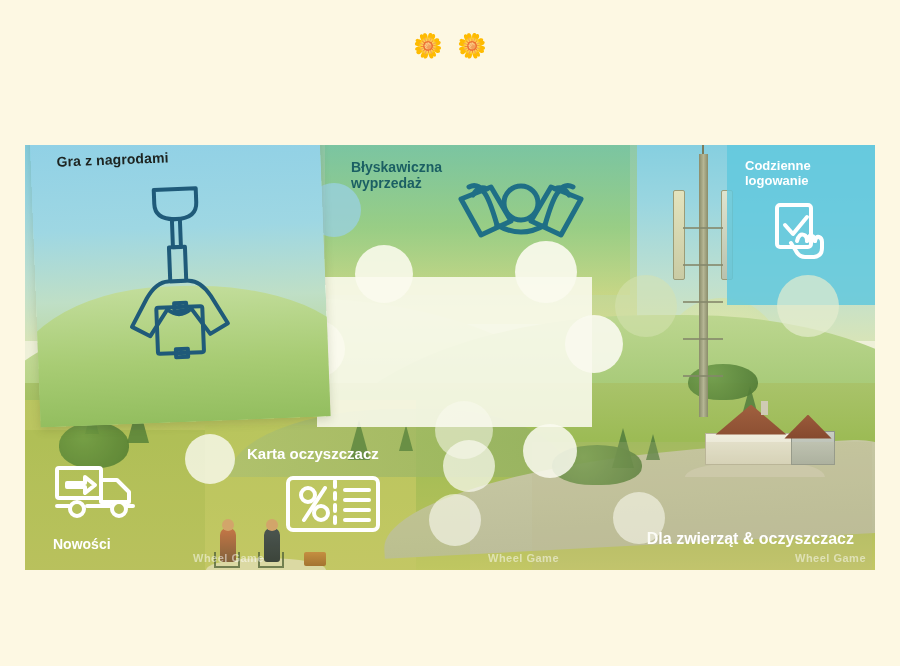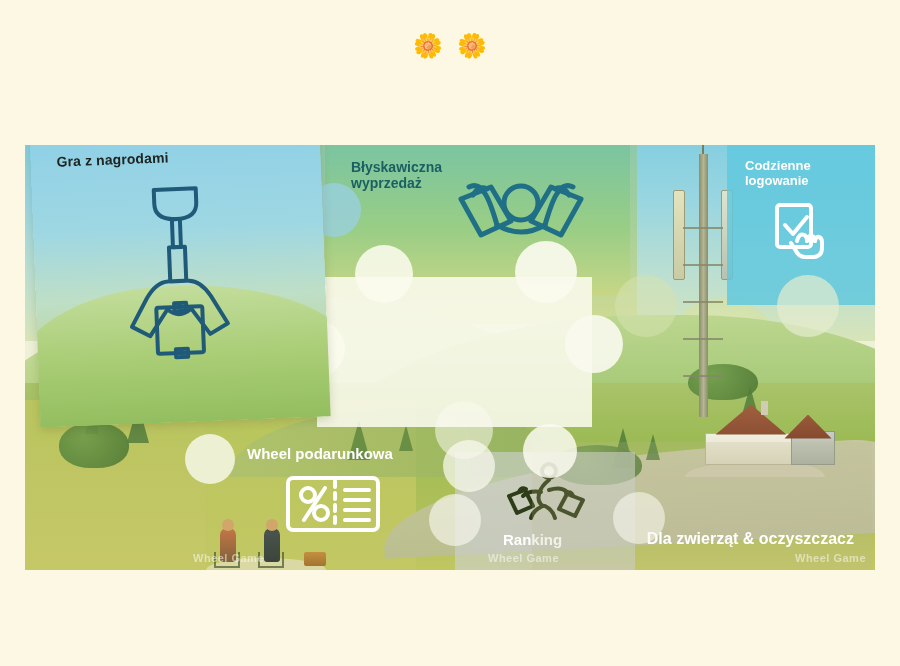--- a/index.html
+++ b/index.html
@@ -407,54 +407,50 @@
         <path d="M14 24 l8 9 14 -17"></path>
         <path d="M26 40 q2 -8 7 -6 q3 1 3 6"></path>
         <path d="M36 40 q1 -6 5 -5 q3 1 3 5"></path>
         <path d="M44 40 q1 -5 4 -4 q3 1 3 5 v6 q0 8 -8 9 h-9 q-6 0 -9 -6 l-5 -8"></path>
       </svg>
     </div>
     <div class="piece-label label-login">Codzienne
 logowanie</div>
   </div>
 
+  <div class="piece" id="piece-new">
+    <div class="tint"></div>
+    <div class="piece-icon icon-truck">
+      <svg width="100" height="62" viewBox="0 0 100 62" fill="none" stroke="#ffffff" stroke-width="4" stroke-linecap="round" stroke-linejoin="round">
+        <rect x="4" y="6" width="44" height="30" rx="2"></rect>
+        <path d="M48 18 h16 l12 12 v10 h-28z"></path>
+        <path d="M4 44 h12 M34 44 h24 M74 44 h6"></path>
+        <circle cx="24" cy="47" r="7"></circle>
+        <circle cx="66" cy="47" r="7"></circle>
+        <path d="M14 21 h18 v-6 l10 8 -10 8 v-6 h-18z"></path>
+      </svg>
+    </div>
+    <div class="piece-label label-new">Nowości</div>
+  </div>
 
   <div class="piece" id="piece-gift">
     <div class="tint"></div>
     <div class="piece-icon icon-voucher">
       <svg width="96" height="62" viewBox="0 0 96 62" fill="none" stroke="#ffffff" stroke-width="4" stroke-linecap="round" stroke-linejoin="round">
         <rect x="3" y="5" width="90" height="52" rx="5"></rect>
         <path d="M50 8 v46" stroke-dasharray="6 6"></path>
         <circle cx="23" cy="22" r="7"></circle>
         <circle cx="36" cy="40" r="7"></circle>
         <path d="M40 15 L19 47"></path>
         <path d="M60 17 h24 M60 27 h24 M60 37 h24 M60 47 h24"></path>
       </svg>
     </div>
-    <div class="piece-label label-gift">Wheel podarunkowa</div>
-  </div>
-
-  <div class="piece" id="piece-rank">
-    <div class="tint"></div>
-    <div class="piece-icon icon-runner">
-      <svg width="100" height="62" viewBox="0 0 100 62" fill="none" stroke="#2e3d17" stroke-width="4" stroke-linecap="round" stroke-linejoin="round">
-        <circle cx="52" cy="9" r="7"></circle>
-        <path d="M52 18 q-8 6 -10 14 q-2 8 4 12"></path>
-        <path d="M44 30 q-12 -2 -18 4"></path>
-        <path d="M52 28 q12 -4 18 2"></path>
-        <path d="M46 44 q-10 4 -12 12"></path>
-        <path d="M48 44 q8 4 10 12"></path>
-        <path d="M12 34 l16 -6 8 16 -16 7z"></path>
-        <path d="M70 32 l16 6 -8 16 -16 -7z"></path>
-        <path d="M22 30 q2 -5 7 -3"></path>
-        <path d="M76 34 q-2 -5 -7 -3"></path>
-      </svg>
-    </div>
-    <div class="piece-label label-rank">Ranking</div>
-  </div>
+    <div class="piece-label label-gift">Karta oczyszczacz</div>
+  </div>
+
 
   <div class="piece" id="piece-pets">
     <div class="tint"></div>
     <div class="piece-label label-pets">Dla zwierząt &amp; oczyszczacz</div>
   </div>
 
   <div id="empty-slot"></div>
   <div id="empty-slot-k-top"></div>
   <div id="empty-slot-k-top2"></div>
   <div id="empty-slot-k-left"></div>

